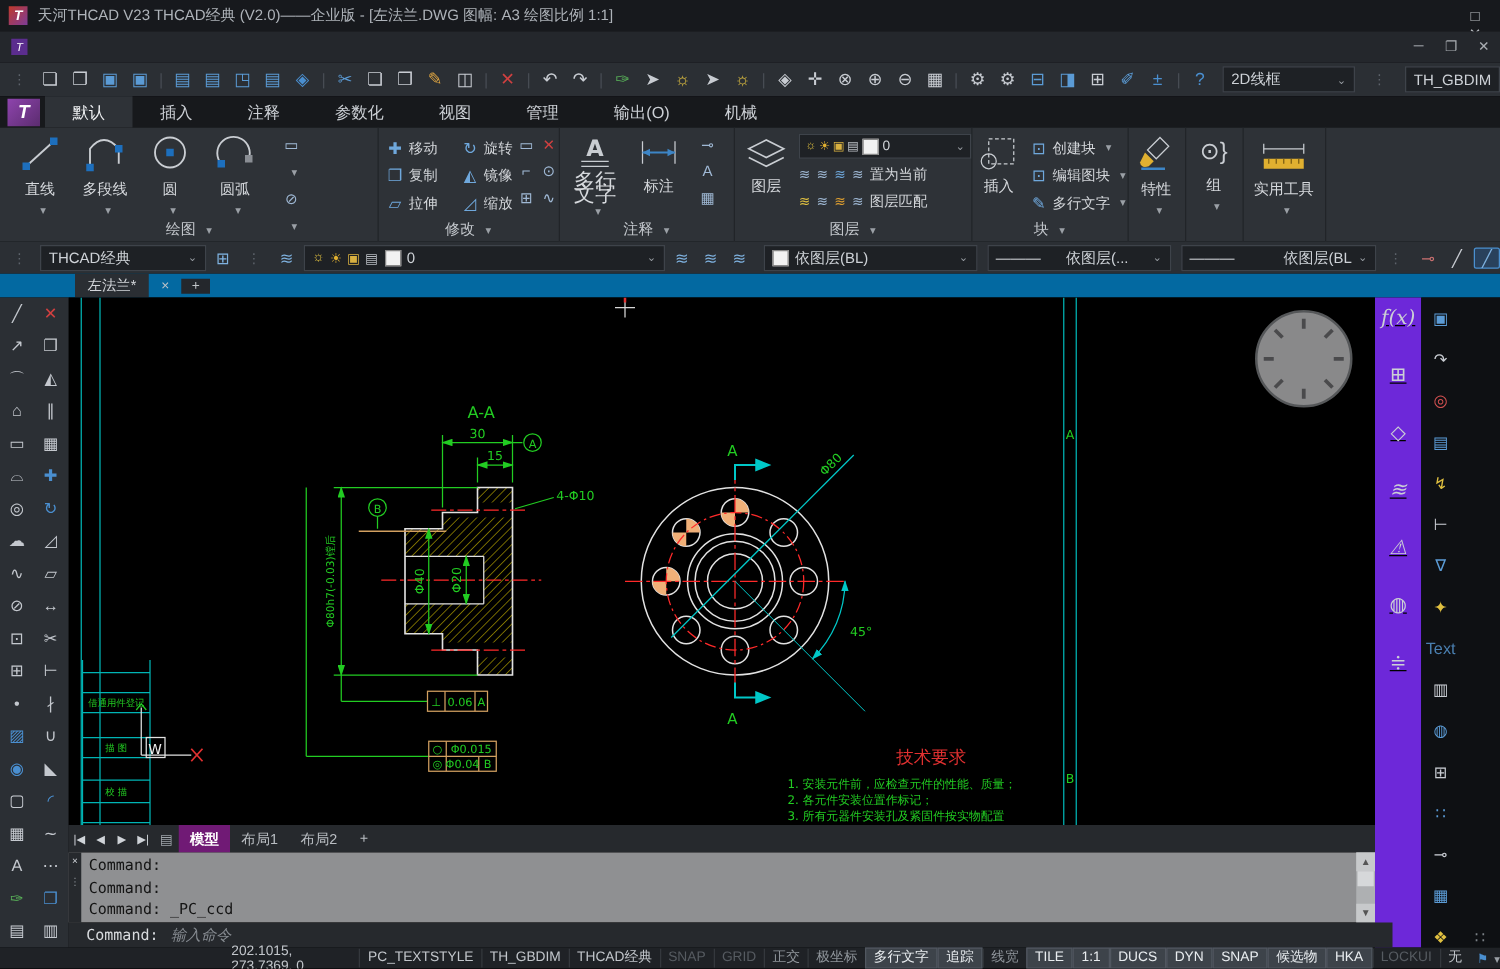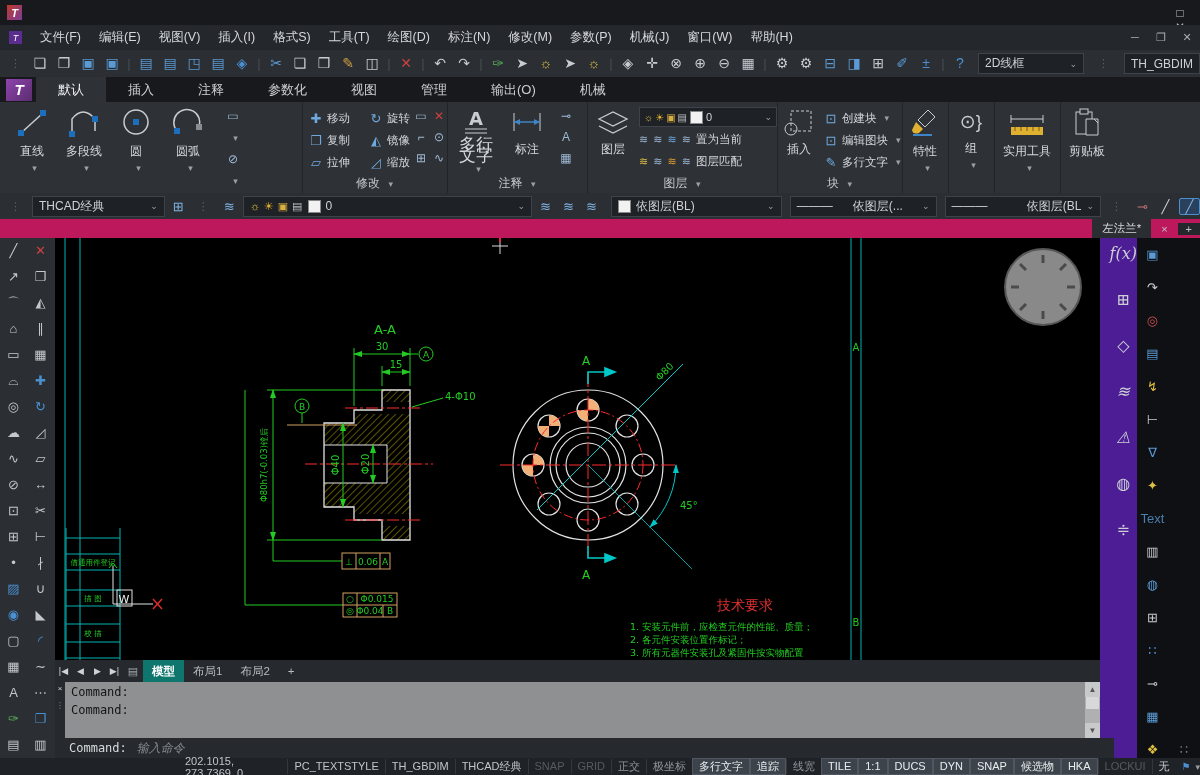--- a/index.html
+++ b/index.html
@@ -43,42 +43,42 @@
   .micn{font-size:13px;color:#6fa8dc;width:16px;text-align:center;}
   .sicol{position:absolute;width:22px;text-align:center;font-size:12px;color:#9fb8d4;line-height:21px;}
   .lfield{position:absolute;background:#1e2125;border:1px solid #3e434a;height:18px;display:flex;align-items:center;
           font-size:11px;color:#d0d4d8;padding:0 4px;gap:3px;}
   .sw{width:11px;height:11px;background:#f2f2f2;border:1px solid #888;}
   
   #propsbar{top:193px;height:26px;background:#2b2f34;padding-left:4px;gap:4px;}
   .pico{width:20px;text-align:center;font-size:13px;color:#7fb2e0;}
   .pico.on{border:1px solid #4a90d0;background:#29415c;border-radius:2px;}
   
-  #doctabs{top:219px;height:19px;background:#be185d;font-size:11.5px;justify-content:flex-end;}
+  #doctabs{top:219px;height:19px;background:#0369a1;font-size:11.5px;}
   #dtab{margin-left:60px;background:#2a2e33;color:#d3d6da;height:100%;display:flex;align-items:center;padding:0 10px;}
   .dtx{color:#c0c4c8;margin-left:10px;font-size:11px;}
   .dtp{background:#24272c;color:#c0c4c8;margin-left:10px;padding:0 8px;font-size:11px;}
   
   #leftbar{position:absolute;left:0;top:238px;width:55px;bottom:17px;background:#2b2f34;display:flex;}
   .tcol{width:27px;display:flex;flex-direction:column;}
   .ticon{height:26px;line-height:26px;text-align:center;font-size:13px;color:#c4c8ce;}
   
   #canvas{position:absolute;left:55px;top:238px;width:1045px;height:422px;background:#000;}
   
-  #rightpanel{position:absolute;left:1100px;top:238px;width:37px;bottom:17px;background:#4c1d95;
-              display:flex;flex-direction:column;align-items:flex-end;padding-top:6px;gap:27px;}
+  #rightpanel{position:absolute;left:1100px;top:238px;width:37px;bottom:17px;background:#6d28d9;
+              display:flex;flex-direction:column;align-items:center;padding-top:6px;gap:27px;text-decoration:underline;}
   .rpi{color:#ccd0d5;font-size:16px;font-family:"DejaVu Serif",serif;font-style:italic;}
   #rightcols{position:absolute;left:1137px;top:238px;width:63px;bottom:17px;background:#0e1013;
              display:grid;grid-template-columns:31px 32px;grid-auto-rows:33px;justify-items:center;align-items:center;}
   .rci{font-size:13px;}
   
   #layoutbar{top:660px;height:22px;background:#26292d;left:55px;width:1045px;font-size:11.5px;color:#c0c4c9;}
   .nav{width:17px;text-align:center;font-size:9px;color:#cfd3d8;}
   .ltab{padding:0 9px;height:100%;display:flex;align-items:center;color:#b9bdc2;}
-  .ltab.active{background:#0f766e;color:#fff;font-weight:bold;}
+  .ltab.active{background:#701a75;color:#fff;font-weight:bold;}
   .lsheet{width:20px;text-align:center;color:#9ea3a9;font-size:11px;}
   
   #cmdhistory{position:absolute;left:55px;top:682px;width:1045px;height:56px;background:#8f9092;}
   #cmdedge{position:absolute;left:0;top:0;bottom:0;width:10px;background:#26292d;color:#c8ccd1;font-size:8px;text-align:center;}
   .cline{margin-left:16px;font-family:"DejaVu Sans Mono",monospace;font-size:12px;color:#141414;line-height:17.5px;}
   #cscroll{position:absolute;right:0;top:0;bottom:0;width:15px;background:#aeb0b2;}
   .sbtn{height:15px;background:#c7c9cb;color:#555;font-size:8px;text-align:center;line-height:15px;}
   #sthumb{position:absolute;top:15px;left:1px;right:1px;height:12px;background:#d6d8da;}
   #cmdinput{top:738px;height:20px;background:#26292d;left:55px;width:1045px;
             font-family:"DejaVu Sans Mono",monospace;font-size:12px;color:#d8dbde;padding-left:14px;}
@@ -91,47 +91,32 @@
   .sti.active{background:#3d434a;color:#e9edf0;border:1px solid #515760;}
   svg text{font-family:"DejaVu Sans",sans-serif;}
 </style>
 </head>
 <body>
 
 <div id="app">
 
   <div class="bar" id="titlebar">
     <div id="tlogo">T</div>
+    <div>天河THCAD V23 THCAD经典 (V2.0)——企业版 - [左法兰.DWG 图幅: A3 绘图比例 1:1]</div>
     <div class="spacer"></div>
     <div>
 
     <div class="wctl">─</div>
         <div class="wctl">□</div>
         <div class="wctl">✕</div>
       </div>
   </div>
 
   <div class="bar" id="menubar">
     <div id="mlogo">T</div>
-    <div style="display:flex">
-
-    <div class="mi">文件(F)</div>
-        <div class="mi">编辑(E)</div>
-        <div class="mi">视图(V)</div>
-        <div class="mi">插入(I)</div>
-        <div class="mi">格式S)</div>
-        <div class="mi">工具(T)</div>
-        <div class="mi">绘图(D)</div>
-        <div class="mi">标注(N)</div>
-        <div class="mi">修改(M)</div>
-        <div class="mi">参数(P)</div>
-        <div class="mi">机械(J)</div>
-        <div class="mi">窗口(W)</div>
-        <div class="mi">帮助(H)</div>
-      </div>
     <div class="spacer"></div>
     <div style="display:flex">
 
     <div class="mdi">─</div>
         <div class="mdi">❐</div>
         <div class="mdi">✕</div>
       </div>
   </div>
 
   <div class="bar" id="quickbar">
@@ -240,20 +225,21 @@
             <rect x="3" y="21" width="6" height="6" fill="#1d6fbd"></rect>
             <rect x="25" y="17" width="6" height="6" fill="#8a8e94"></rect>
           </svg>
         <span class="blabel">圆弧</span><span class="caret">▾</span>
       </div>
       <div class="sicol" style="left:222px;top:4px">
         <div>▭ <span class="caret">▾</span></div>
         <div>⊘ <span class="caret">▾</span></div>
         <div>◉ <span class="caret">▾</span></div>
       </div>
+      <div class="plabel"><span>绘图</span> <span class="caret">▾</span></div>
     </div>
 
     <div class="rpanel" style="left:302px;width:145px">
       <div class="mrow" style="left:6px;top:6px">
           <span class="micn">✚</span>
           <span>移动</span>
         </div>
       <div class="mrow" style="left:66px;top:6px">
           <span class="micn">↻</span>
           <span>旋转</span>
@@ -404,30 +390,20 @@
     <div class="rpanel" style="left:994px;width:66px">
       <div class="bigbtn" style="left:0;width:66px">
         <svg width="40" height="32">
             <line x1="4" y1="8" x2="4" y2="16" stroke="#c9cdd2"></line>
             <line x1="36" y1="8" x2="36" y2="16" stroke="#c9cdd2"></line>
             <line x1="4" y1="12" x2="36" y2="12" stroke="#c9cdd2"></line>
             <rect x="4" y="20" width="32" height="8" fill="#e0b030"></rect>
             <path d="M8,20 v4 M14,20 v4 M20,20 v4 M26,20 v4 M32,20 v4" stroke="#7a5c10"></path>
           </svg>
         <span class="blabel">实用工具</span><span class="caret">▾</span>
-      </div>
-    </div>
-    <div class="rpanel" style="left:1060px;width:54px;border-right:none">
-      <div class="bigbtn" style="left:0;width:54px">
-        <svg width="30" height="32">
-            <rect x="4" y="5" width="16" height="22" fill="none" stroke="#c9cdd2"></rect>
-            <rect x="8" y="2" width="8" height="5" fill="#2e3237" stroke="#c9cdd2"></rect>
-            <path d="M14,12 h12 v16 h-12 Z M22,12 l4,4" fill="#2e3237" stroke="#c9cdd2"></path>
-          </svg>
-        <span class="blabel">剪贴板</span>
       </div>
     </div>
   </div>
 
   <div class="bar" id="propsbar">
     <span class="dots">⋮</span>
     <div class="combo" style="width:125px">
       <span class="cv">THCAD经典</span>
         <span class="caret">⌄</span>
     </div>
@@ -768,20 +744,21 @@
 
   <div id="cmdhistory">
     <div id="cmdedge">
       <div style="color:#cfd3d8;margin-top:2px">×</div>
       <div style="color:#8a8f95;margin-top:8px">⋮</div>
     </div>
     <div style="padding-top:2px">
 
     <div class="cline">Command:</div>
         <div class="cline">Command:</div>
+        <div class="cline">Command:  _PC_ccd</div>
       </div>
     <div id="cscroll">
       <div class="sbtn">▲</div>
       <div id="sthumb"></div>
       <div class="sbtn" style="position:absolute;bottom:0;left:0;right:0">▼</div>
     </div>
   </div>
 
   <div class="bar" id="cmdinput" style="left:55px;right:auto">
     <span>Command:</span>

